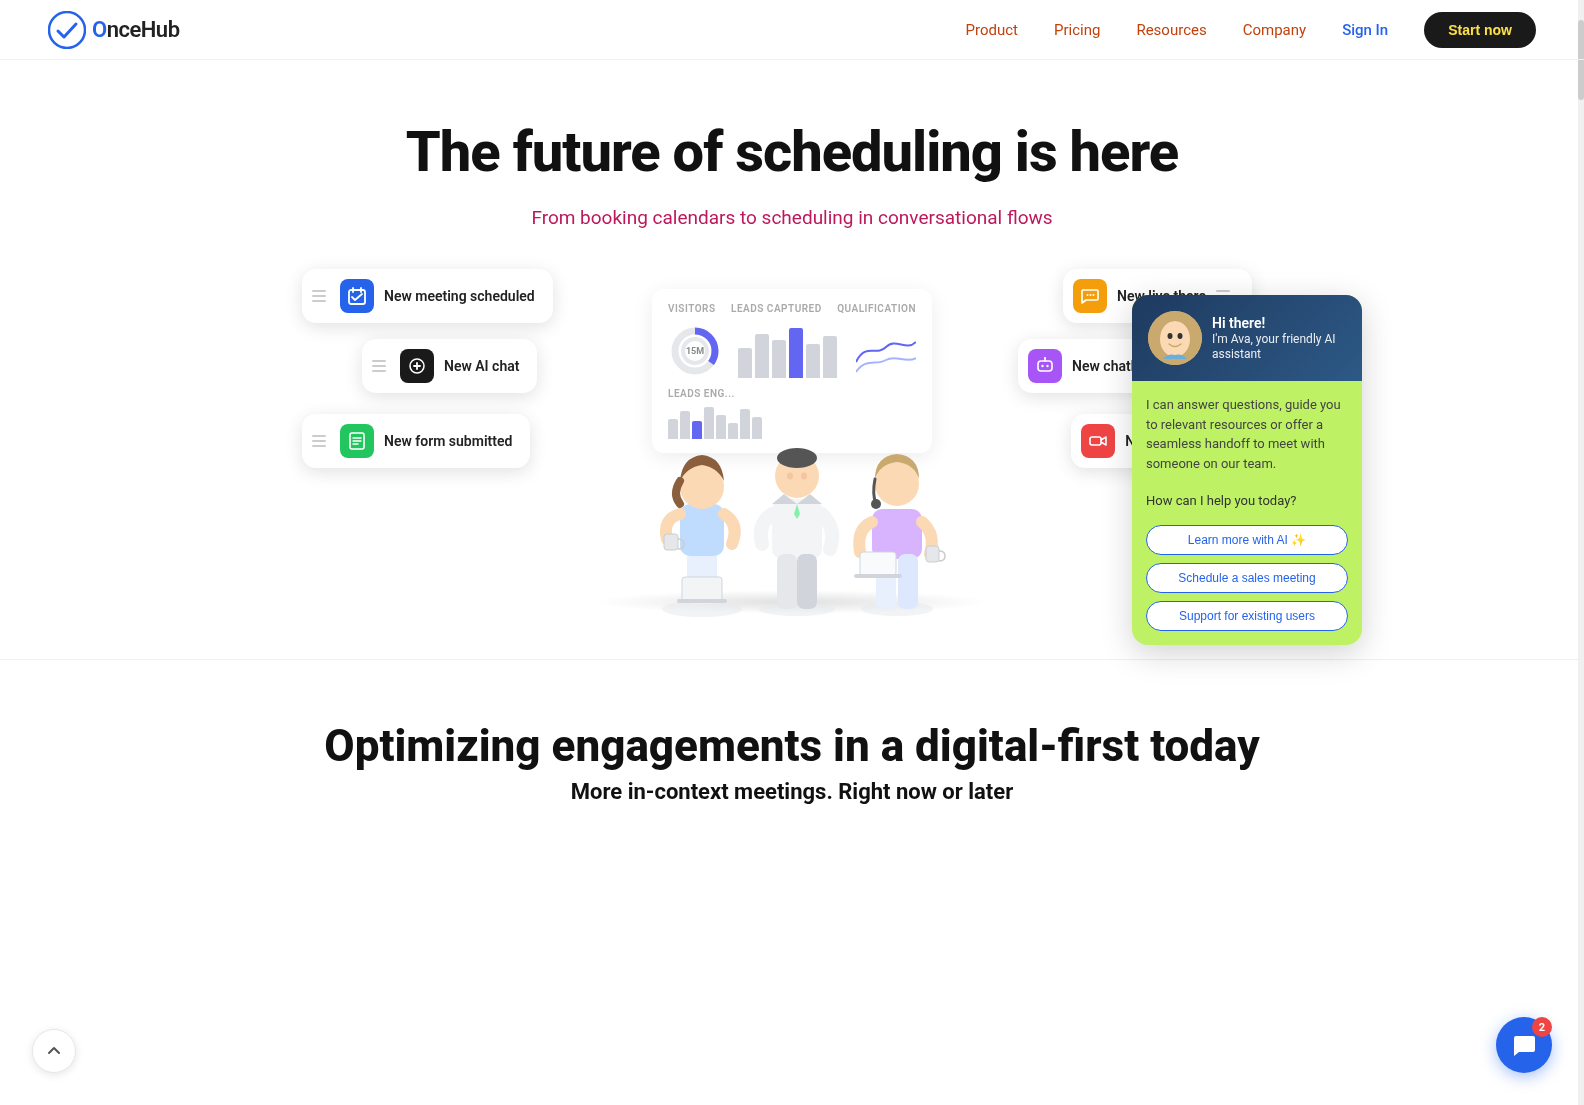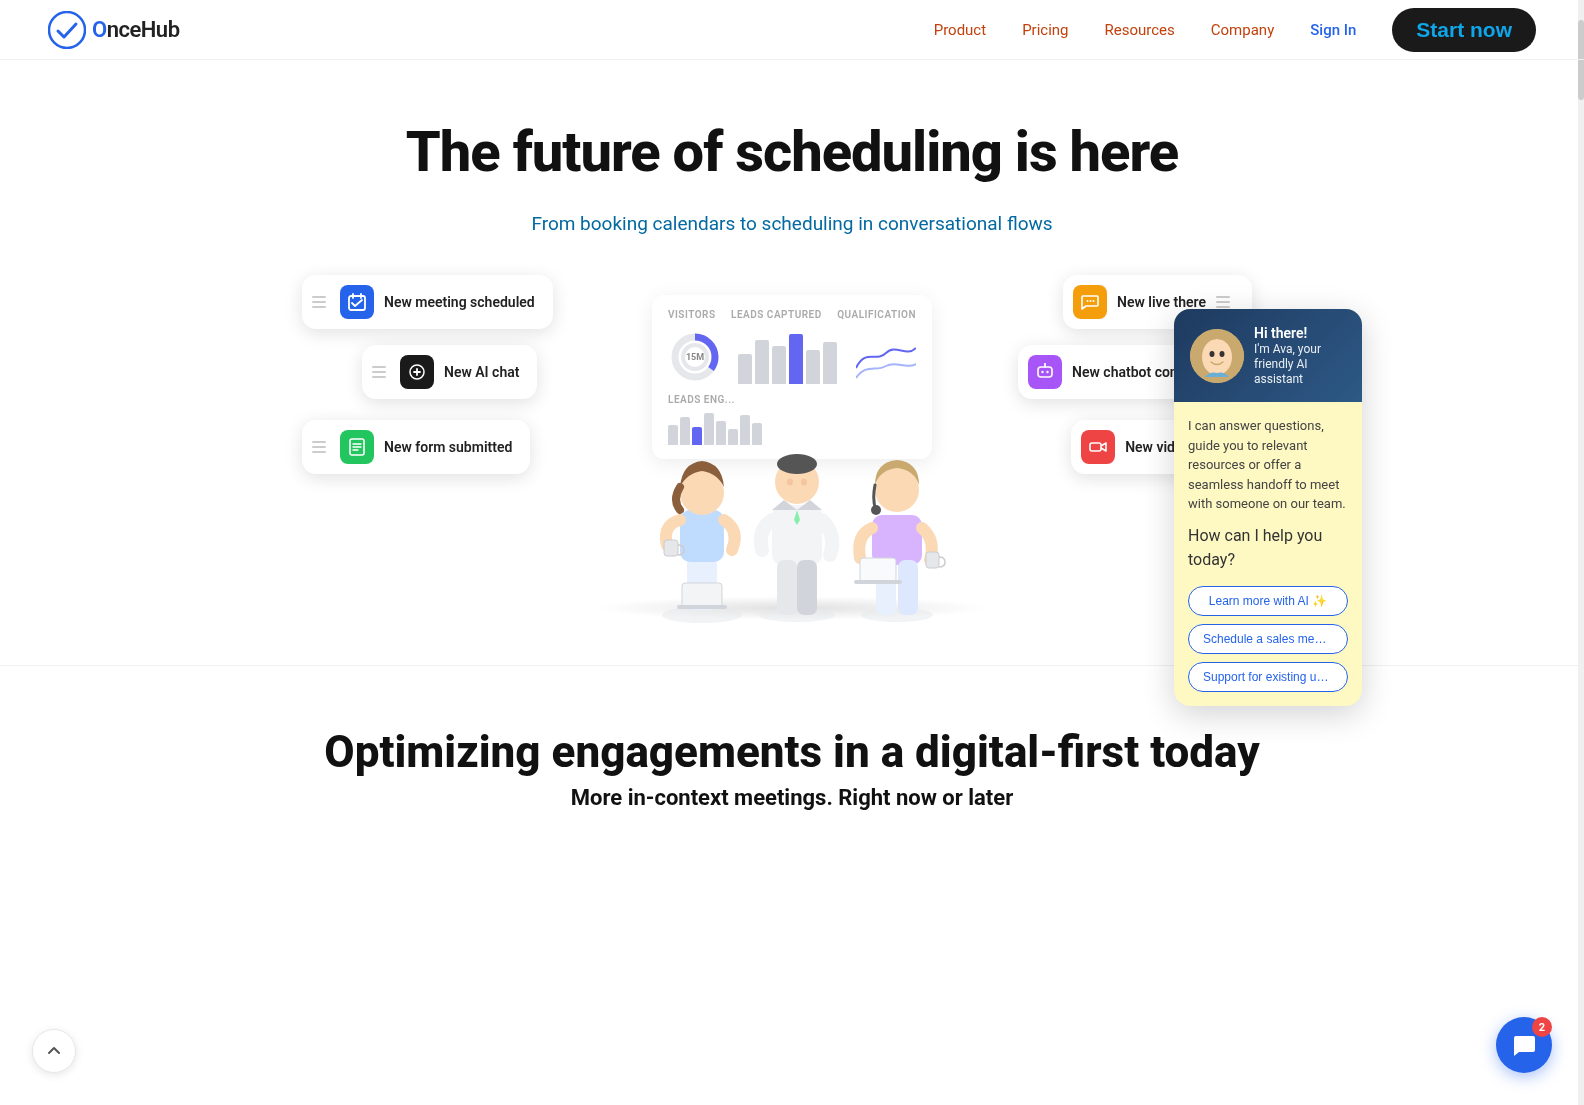--- a/index.html
+++ b/index.html
@@ -11,28 +11,28 @@
       padding: 0 48px; height: 60px; border-bottom: 1px solid #f0f0f0;
       position: relative; z-index: 10;
     }
     .nav-logo { display: flex; align-items: center; gap: 6px; }
     .nav-logo svg { width: 38px; height: 38px; }
     .logo-text { font-size: 22px; font-weight: 600; color: #222; letter-spacing: -0.5px; }
     .nav-links { display: flex; align-items: center; gap: 36px; }
     .nav-link { font-size: 15px; color: #c2410c; text-decoration: none; font-weight: 400; cursor: pointer; }
     .nav-link.signin { color: #2563eb; font-weight: 500; }
     .nav-cta {
-      background: #1a1a1a; color: #0ea5e9; border: none; border-radius: 28px;
-      padding: 10px 24px; font-size: 21px; font-weight: 600; cursor: pointer;
+      background: #1a1a1a; color: #fde047; border: none; border-radius: 28px;
+      padding: 10px 24px; font-size: 14px; font-weight: 600; cursor: pointer;
     }
 
     
     .hero { text-align: center; padding: 60px 48px 0; }
     .hero-title { font-size: 56px; font-weight: 800; color: #111; line-height: 1.15; letter-spacing: -1px; }
-    .hero-subtitle { font-size: 19px; color: #0369a1; margin-top: 28px; font-weight: 400; }
+    .hero-subtitle { font-size: 19px; color: #be185d; margin-top: 22px; font-weight: 400; }
 
     
     .pill {
       display: inline-flex; align-items: center; gap: 10px;
       background: #fff; border-radius: 14px; padding: 10px 18px 10px 10px;
       box-shadow: 0 4px 18px rgba(0,0,0,0.12); font-size: 14px; font-weight: 600;
       color: #222; position: absolute; white-space: nowrap;
     }
     .pill-icon {
       width: 34px; height: 34px; border-radius: 8px;
@@ -45,38 +45,38 @@
     
     .pill-meeting  { top: 10px; left: 60px; }
     .pill-ai       { top: 80px; left: 120px; }
     .pill-form     { top: 155px; left: 60px; }
     .pill-livechat { top: 10px; right: 90px; }
     .pill-chatbot  { top: 80px; right: 60px; }
     .pill-videocall{ top: 155px; right: 80px; }
 
     
     .chat-widget {
-      position: absolute; right: -20px; top: 44px;
-      width: 188px; background: #fef9c3; border-radius: 16px;
+      position: absolute; right: -20px; top: 36px;
+      width: 230px; background: #bef264; border-radius: 16px;
       box-shadow: 0 8px 32px rgba(0,0,0,0.18); overflow: hidden;
       font-size: 13px;
     }
     .chat-header {
       background: linear-gradient(135deg, #1e3a5f 0%, #2d5986 100%);
       padding: 16px; display: flex; align-items: center; gap: 10px; color: #fff;
     }
     .chat-avatar {
       width: 54px; height: 54px; border-radius: 50%; overflow: hidden;
       background: linear-gradient(135deg, #c9a96e, #e8c87a);
       display: flex; align-items: center; justify-content: center;
       font-size: 28px; flex-shrink: 0;
     }
     .chat-greeting { font-size: 14px; font-weight: 600; }
     .chat-body { padding: 14px; color: #444; line-height: 1.5; font-size: 13px; }
-    .chat-question { margin-top: 10px; font-size: 16px; color: #333; }
+    .chat-question { margin-top: 18px; font-size: 13px; color: #333; }
     .chat-buttons { padding: 0 14px 14px; display: flex; flex-direction: column; gap: 8px; }
     .chat-btn {
       border: 1.5px solid #2563eb; background: #fff; color: #2563eb;
       border-radius: 24px; padding: 7px 14px; font-size: 12px; font-weight: 500;
       cursor: pointer; text-align: center; white-space: nowrap; overflow: hidden; text-overflow: ellipsis;
     }
 
     
     .chat-fab {
       position: fixed; bottom: 32px; right: 32px;

